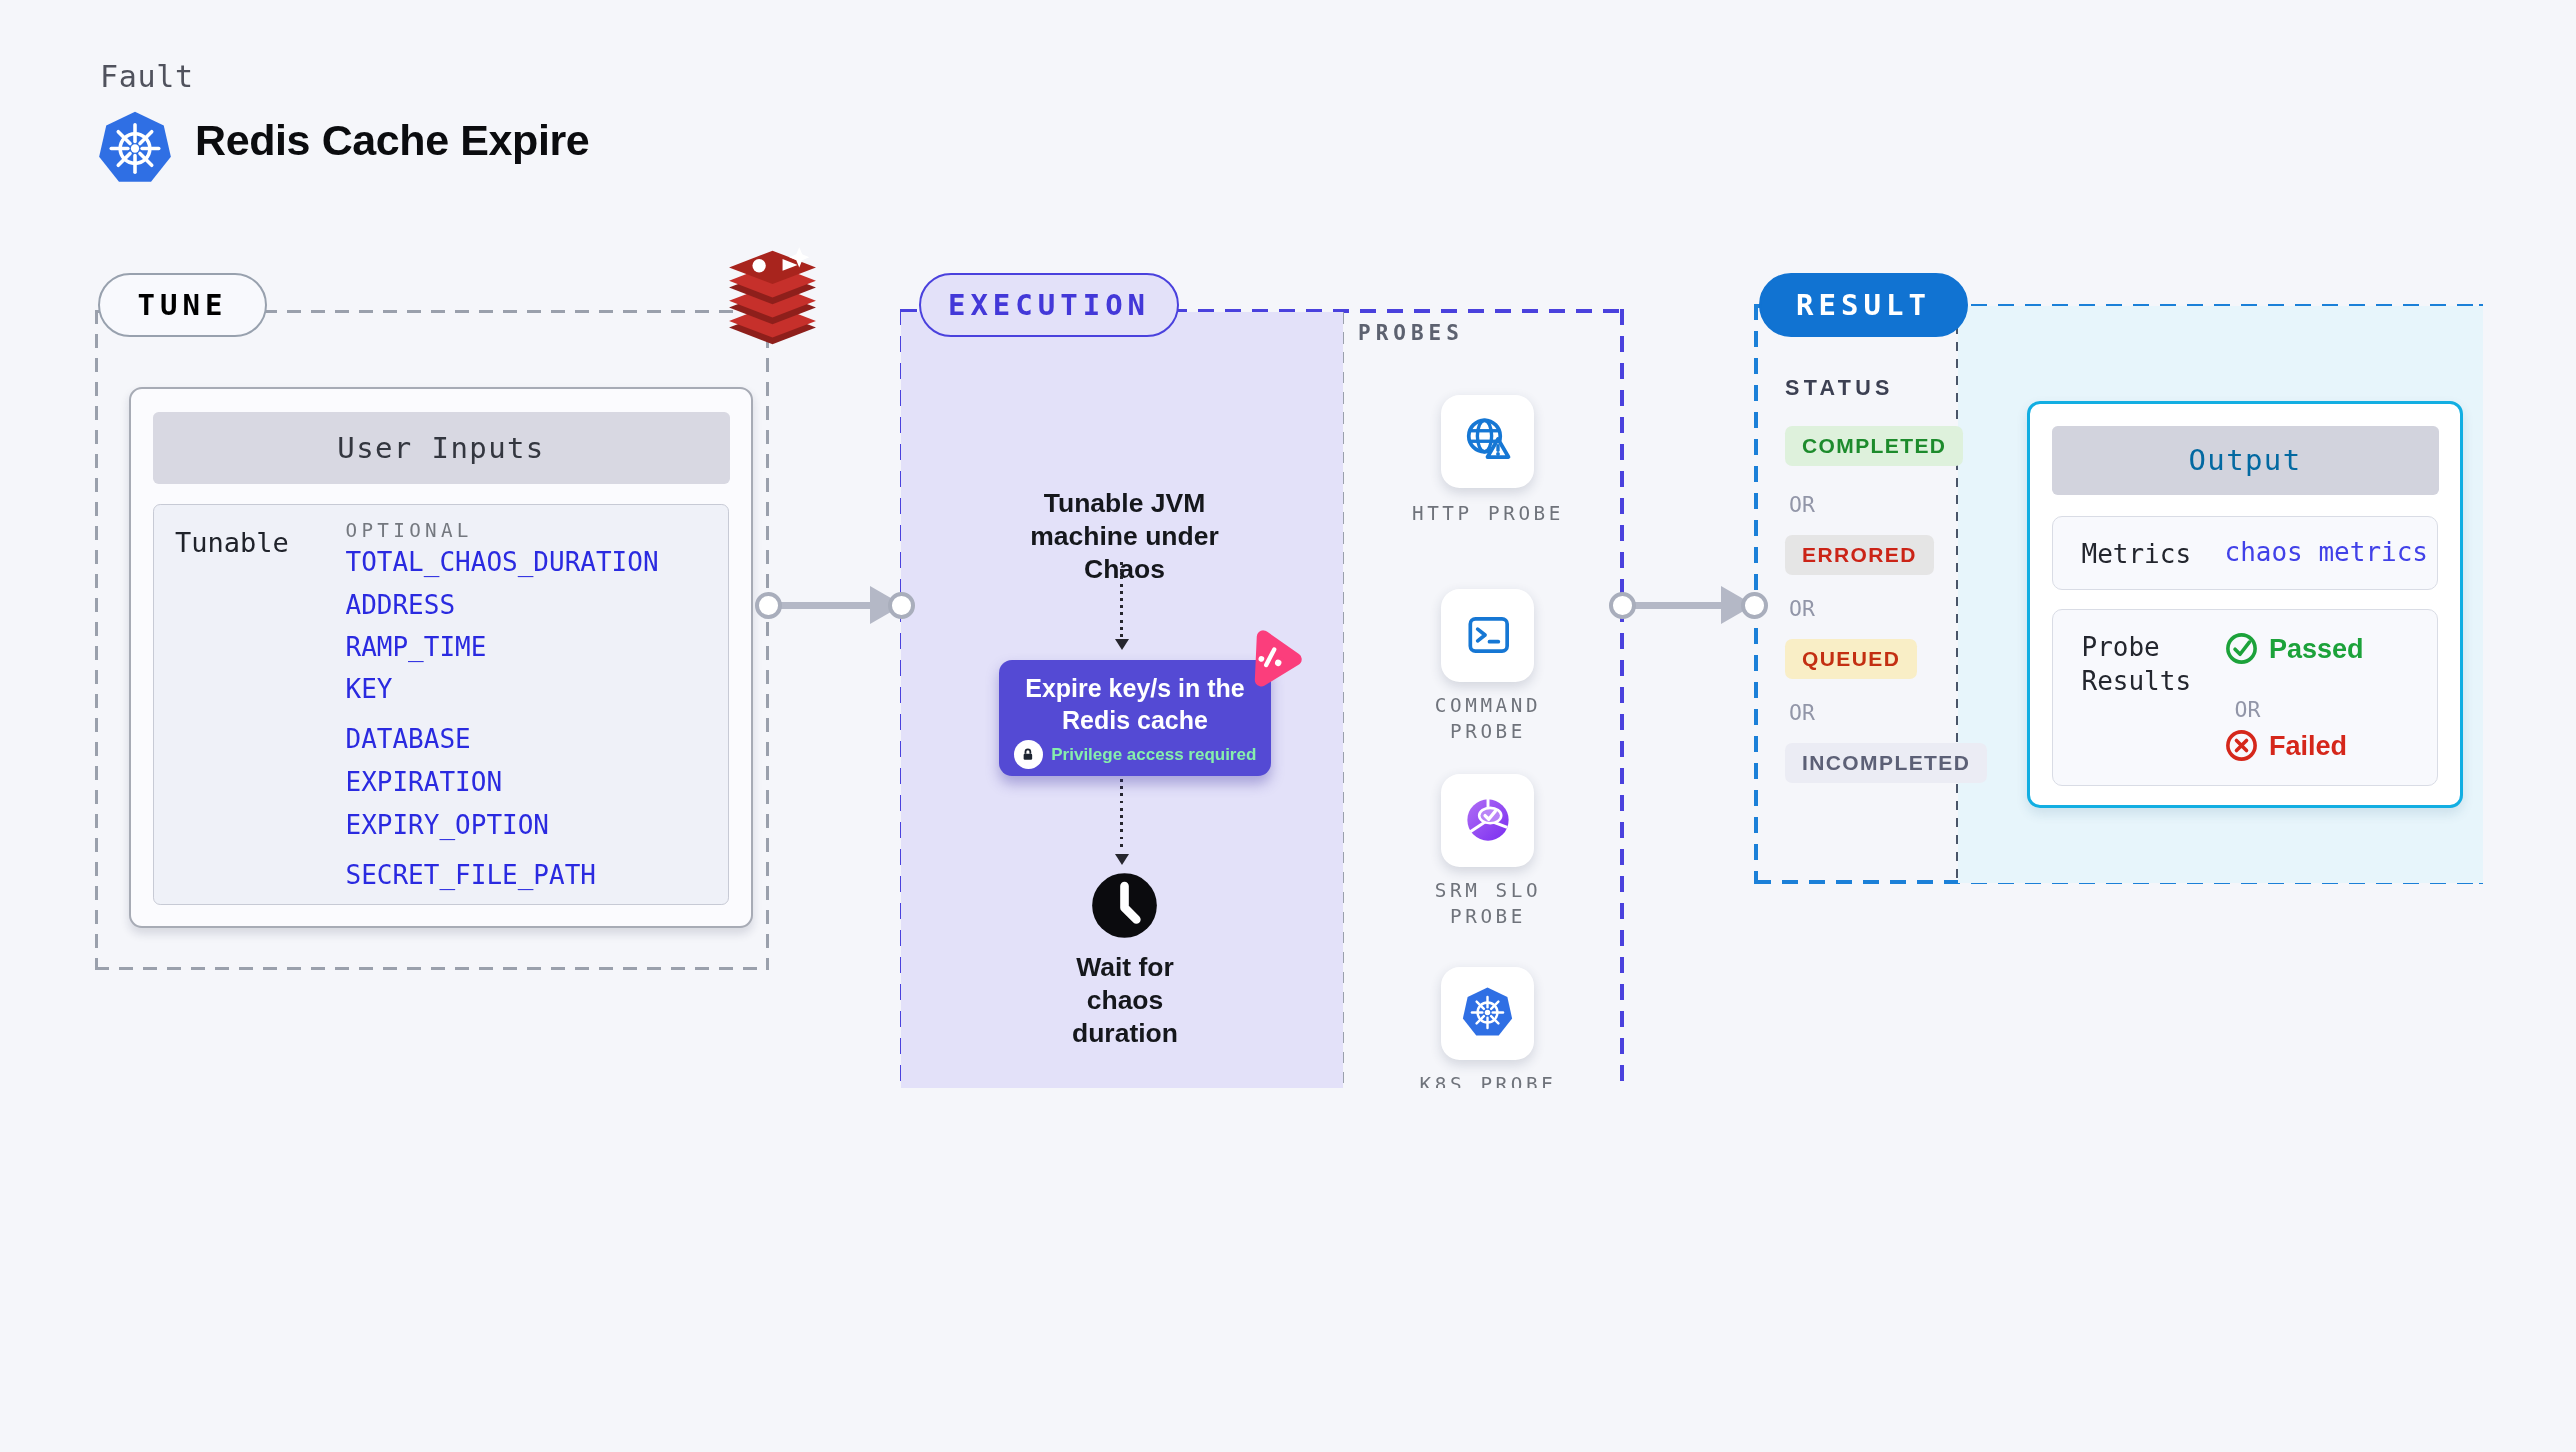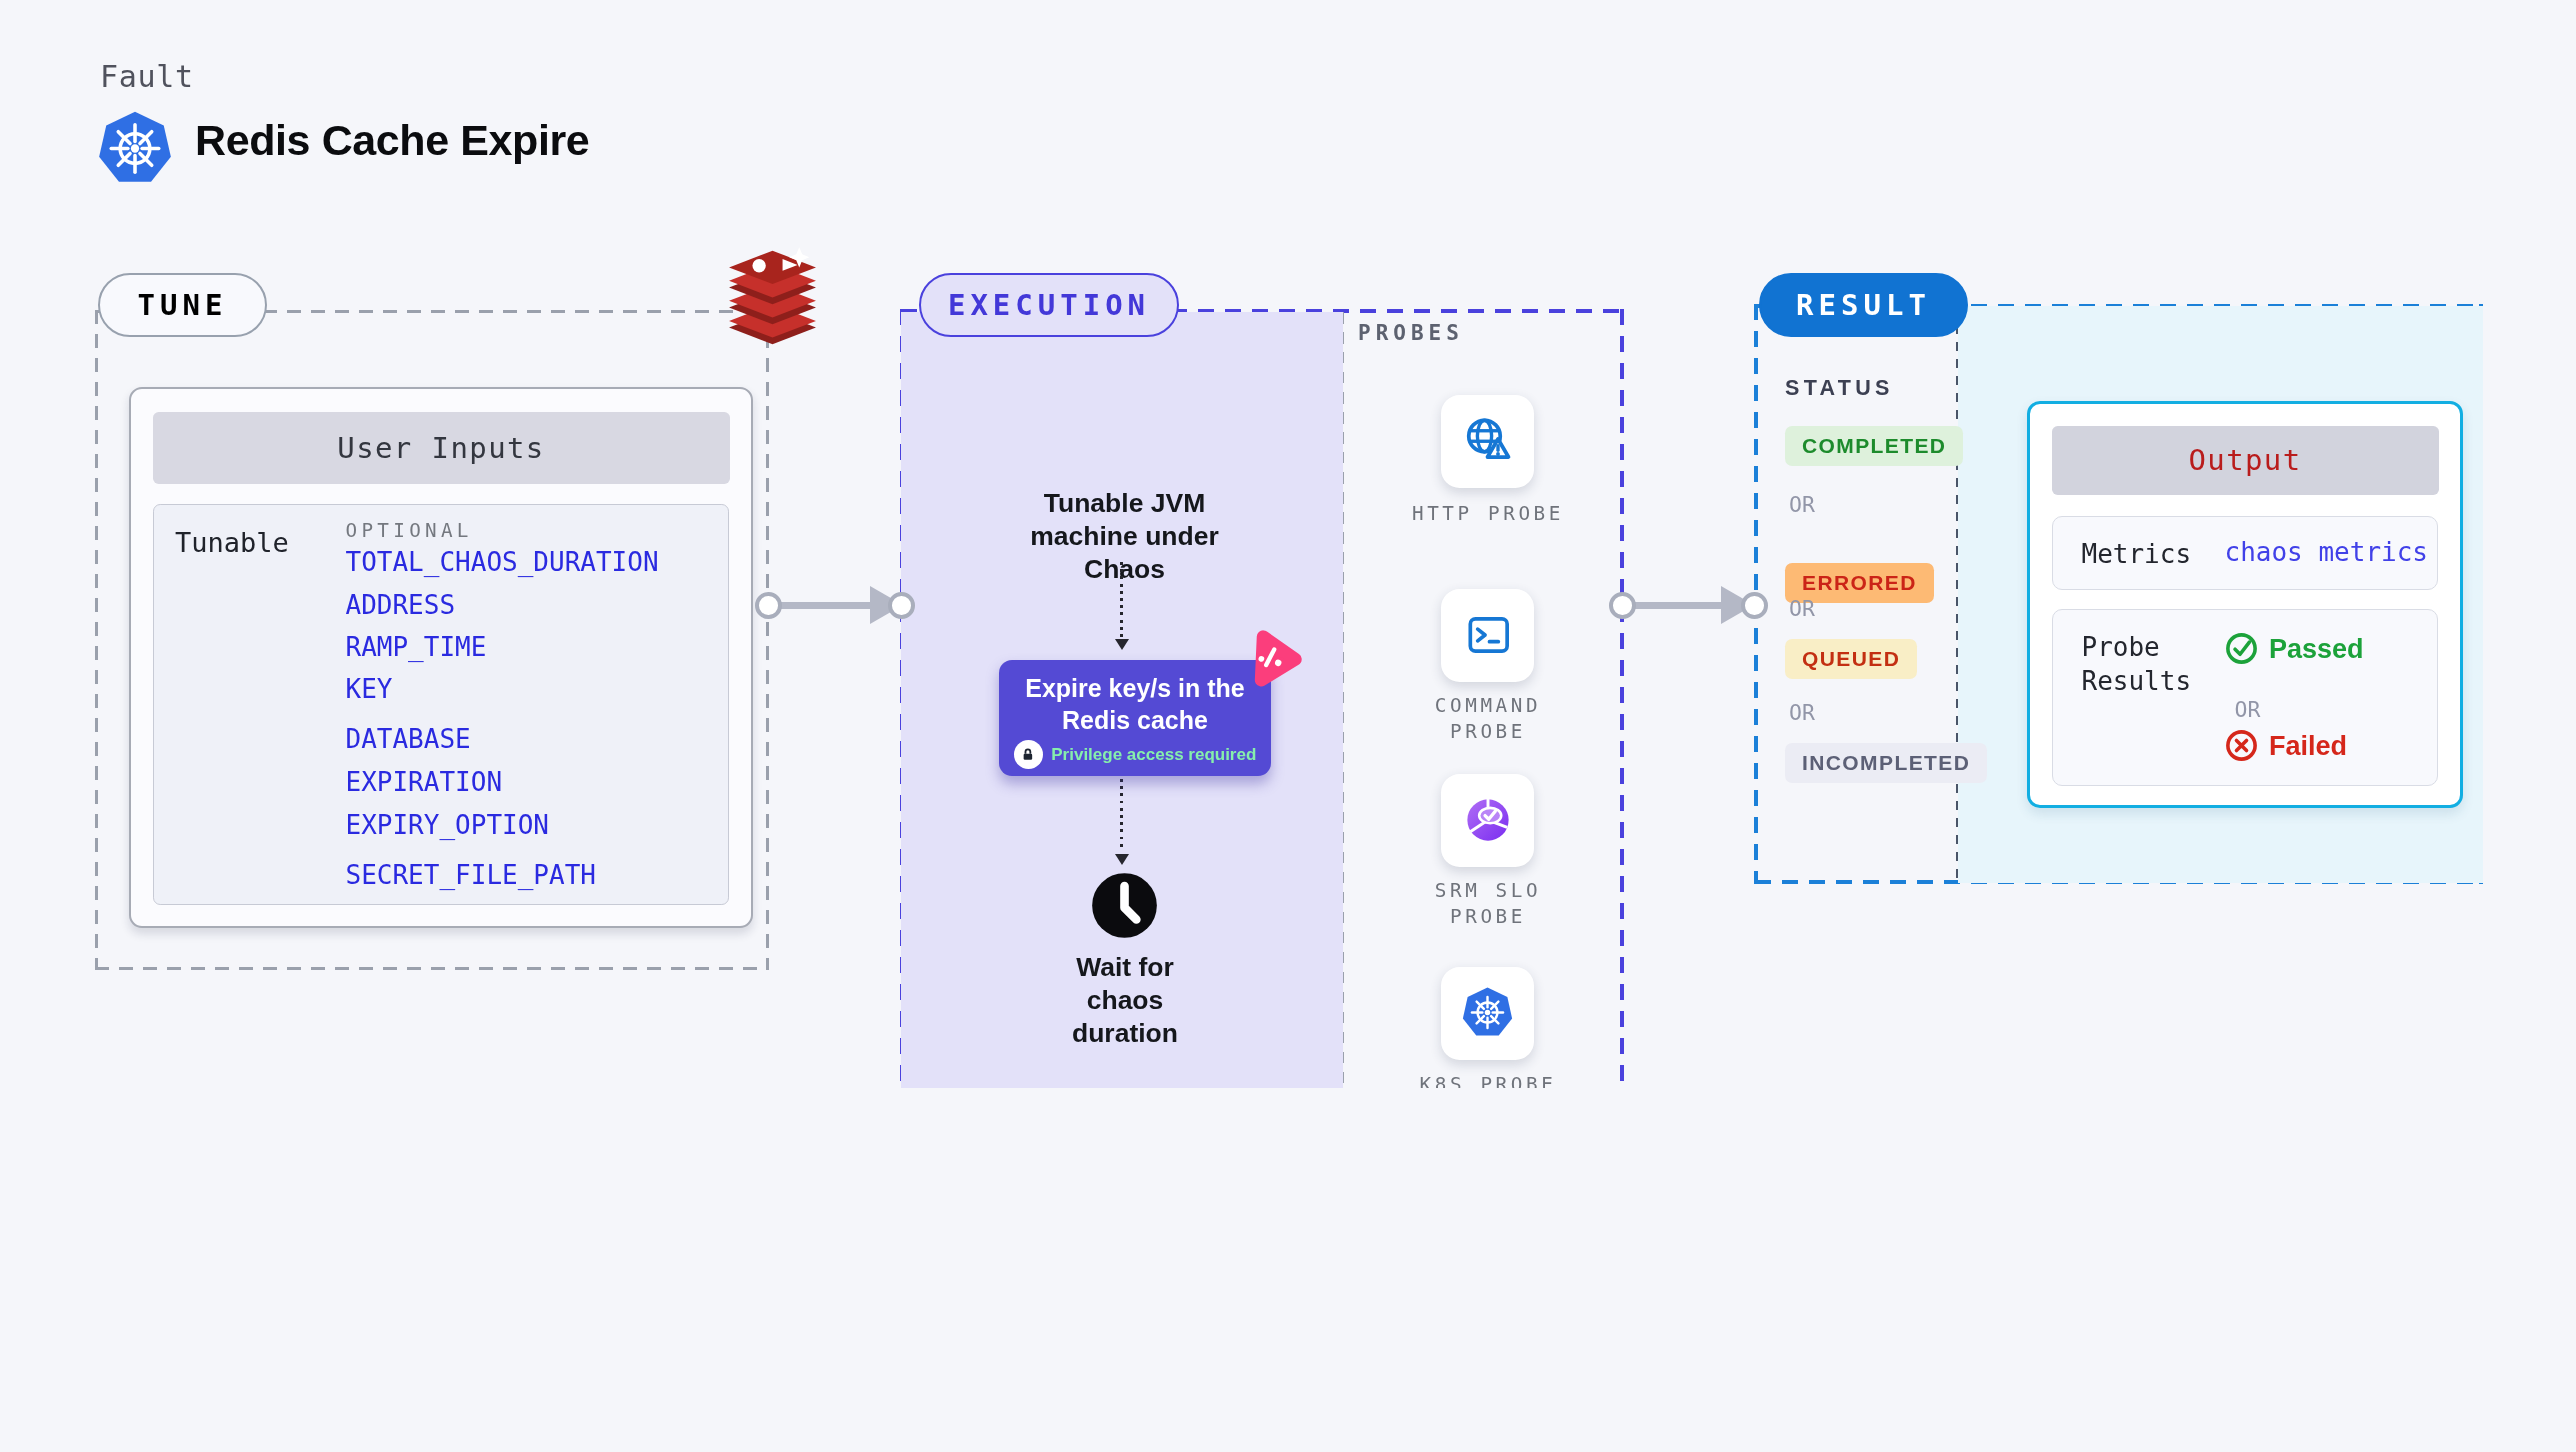--- a/index.html
+++ b/index.html
@@ -55,21 +55,21 @@
 
   .pcard{position:absolute;width:93px;height:93px;background:#ffffff;border-radius:18.6px;z-index:2;
          box-shadow:0 4.3px 11.5px rgba(40,50,80,.16);display:flex;align-items:center;justify-content:center;}
   .plabel{position:absolute;width:186px;text-align:center;font-family:"DejaVu Sans Mono",monospace;
           font-size:19.3px;line-height:26px;letter-spacing:3.6px;color:#6f737b;z-index:2;}
 
   .secthead{position:absolute;font-weight:bold;font-size:21.5px;letter-spacing:4.3px;color:#3c4052;z-index:2;}
   .badge{position:absolute;border-radius:7.2px;font-weight:bold;font-size:21px;letter-spacing:1.4px;
          padding:7.9px 17px;white-space:nowrap;z-index:2;}
   .b-completed{background:#def1dc;color:#1d8b2c;}
-  .b-errored{background:#fdba74;color:#cb2417;margin-top:28px;}
+  .b-errored{background:#e5e5e5;color:#cb2417;}
   .b-queued{background:#f9eec6;color:#c32f12;}
   .b-incompleted{background:#ebecf4;color:#5c6076;}
   .orlabel{position:absolute;font-size:21.5px;color:#9296a8;font-family:"DejaVu Sans Mono",monospace;z-index:2;}
 
   .outcard{position:absolute;background:#ffffff;border:3.6px solid #12aee2;border-radius:13px;z-index:4;
            box-shadow:0 5.7px 11.5px rgba(20,80,120,.12);}
   .outrow{position:absolute;background:#f8f9fd;border:1.4px solid #d9dce5;border-radius:10px;}
   .outlabel{position:absolute;font-family:"DejaVu Sans Mono",monospace;font-size:26px;color:#23262e;line-height:34px;}
   .outlink{position:absolute;font-family:"DejaVu Sans Mono",monospace;font-size:26px;color:#4141e8;white-space:nowrap;}
   .resrow{position:absolute;display:flex;align-items:center;gap:11.5px;}
@@ -312,21 +312,21 @@
 
   <div class="badge b-completed" style="left:1785px;top:426px;">COMPLETED</div>
   <div class="orlabel" style="left:1789px;top:492px;">OR</div>
   <div class="badge b-errored" style="left:1785px;top:535px;">ERRORED</div>
   <div class="orlabel" style="left:1789px;top:596px;">OR</div>
   <div class="badge b-queued" style="left:1785px;top:639px;">QUEUED</div>
   <div class="orlabel" style="left:1789px;top:700px;">OR</div>
   <div class="badge b-incompleted" style="left:1785px;top:743px;">INCOMPLETED</div>
 
   <div class="outcard" style="left:2027px;top:401px;width:430px;height:401px;">
-    <div class="cardbar" style="left:21.5px;top:21.5px;width:387px;height:69px;background:#d2d3dd;color:#b91c1c;">
+    <div class="cardbar" style="left:21.5px;top:21.5px;width:387px;height:69px;background:#d2d3dd;color:#0369a1;">
       <span>Output</span>
     </div>
 
     <div class="outrow" style="left:21.5px;top:112px;width:384px;height:72px;">
       <div class="outlabel" style="left:29px;top:20px;">Metrics</div>
       <div class="outlink" style="left:172px;top:20px;">chaos metrics</div>
     </div>
 
     <div class="outrow" style="left:21.5px;top:205px;width:384px;height:175px;">
       <div class="outlabel" style="left:29px;top:20px;width:129px;">Probe Results</div>

